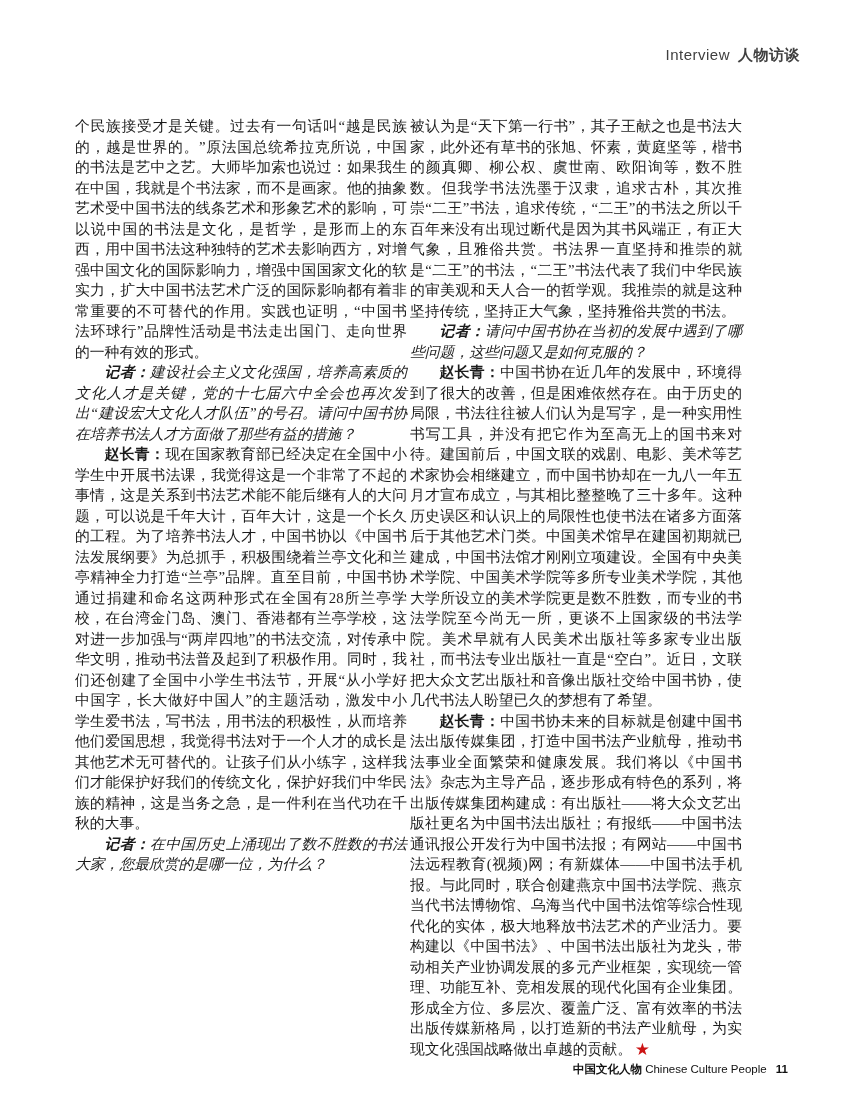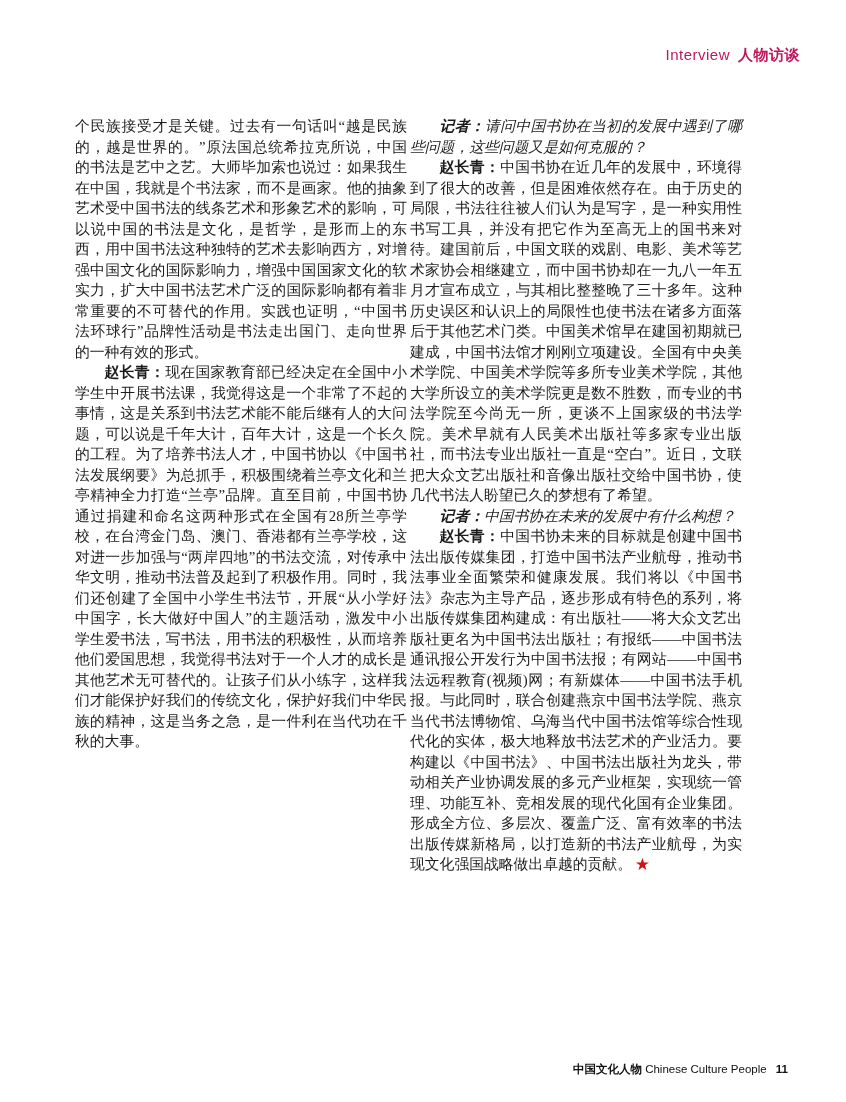--- a/index.html
+++ b/index.html
@@ -12,21 +12,21 @@
     font-family: "Liberation Serif", "DejaVu Serif", serif;
     color: #1c1c1c;
   }
   .header-tag {
     position: absolute;
     top: 46px;
     right: 46px;
     font-family: "Liberation Sans", "DejaVu Sans", sans-serif;
     font-size: 15px;
     letter-spacing: 0.5px;
-    color: #be185d;
+    color: #404040;
     white-space: nowrap;
   }
   .header-tag .zh { font-weight: bold; margin-left: 8px; }
   .columns {
     position: absolute;
     top: 116px;
     left: 75px;
     width: 682px;
     display: flex;
     gap: 3px;
@@ -62,26 +62,28 @@
 
 <div class="page">
 
   <div class="header-tag">
     <span class="en">Interview</span><span class="zh">人物访谈</span>
   </div>
 
   <div class="columns">
     <div class="col">
         <p class="para body">个民族接受才是关键。过去有一句话叫“越是民族的，越是世界的。”原法国总统希拉克所说，中国的书法是艺中之艺。大师毕加索也说过：如果我生在中国，我就是个书法家，而不是画家。他的抽象艺术受中国书法的线条艺术和形象艺术的影响，可以说中国的书法是文化，是哲学，是形而上的东西，用中国书法这种独特的艺术去影响西方，对增强中国文化的国际影响力，增强中国国家文化的软实力，扩大中国书法艺术广泛的国际影响都有着非常重要的不可替代的作用。实践也证明，“中国书法环球行”品牌性活动是书法走出国门、走向世界的一种有效的形式。</p>
+        <p class="para question"><b>记者：</b>建设社会主义文化强国，培养高素质的文化人才是关键，党的十七届六中全会也再次发出“建设宏大文化人才队伍”的号召。请问中国书协在培养书法人才方面做了那些有益的措施？</p>
         <p class="para answer"><b>赵长青：</b>现在国家教育部已经决定在全国中小学生中开展书法课，我觉得这是一个非常了不起的事情，这是关系到书法艺术能不能后继有人的大问题，可以说是千年大计，百年大计，这是一个长久的工程。为了培养书法人才，中国书协以《中国书法发展纲要》为总抓手，积极围绕着兰亭文化和兰亭精神全力打造“兰亭”品牌。直至目前，中国书协通过捐建和命名这两种形式在全国有28所兰亭学校，在台湾金门岛、澳门、香港都有兰亭学校，这对进一步加强与“两岸四地”的书法交流，对传承中华文明，推动书法普及起到了积极作用。同时，我们还创建了全国中小学生书法节，开展“从小学好中国字，长大做好中国人”的主题活动，激发中小学生爱书法，写书法，用书法的积极性，从而培养他们爱国思想，我觉得书法对于一个人才的成长是其他艺术无可替代的。让孩子们从小练字，这样我们才能保护好我们的传统文化，保护好我们中华民族的精神，这是当务之急，是一件利在当代功在千秋的大事。</p>
+        <p class="para question"><b>记者：</b>在中国历史上涌现出了数不胜数的书法大家，您最欣赏的是哪一位，为什么？</p>
       </div>
     <div class="col">
+        <p class="para body">被认为是“天下第一行书”，其子王献之也是书法大家，此外还有草书的张旭、怀素，黄庭坚等，楷书的颜真卿、柳公权、虞世南、欧阳询等，数不胜数。但我学书法洗墨于汉隶，追求古朴，其次推崇“二王”书法，追求传统，“二王”的书法之所以千百年来没有出现过断代是因为其书风端正，有正大气象，且雅俗共赏。书法界一直坚持和推崇的就是“二王”的书法，“二王”书法代表了我们中华民族的审美观和天人合一的哲学观。我推崇的就是这种坚持传统，坚持正大气象，坚持雅俗共赏的书法。</p>
         <p class="para question"><b>记者：</b>请问中国书协在当初的发展中遇到了哪些问题，这些问题又是如何克服的？</p>
         <p class="para answer"><b>赵长青：</b>中国书协在近几年的发展中，环境得到了很大的改善，但是困难依然存在。由于历史的局限，书法往往被人们认为是写字，是一种实用性书写工具，并没有把它作为至高无上的国书来对待。建国前后，中国文联的戏剧、电影、美术等艺术家协会相继建立，而中国书协却在一九八一年五月才宣布成立，与其相比整整晚了三十多年。这种历史误区和认识上的局限性也使书法在诸多方面落后于其他艺术门类。中国美术馆早在建国初期就已建成，中国书法馆才刚刚立项建设。全国有中央美术学院、中国美术学院等多所专业美术学院，其他大学所设立的美术学院更是数不胜数，而专业的书法学院至今尚无一所，更谈不上国家级的书法学院。美术早就有人民美术出版社等多家专业出版社，而书法专业出版社一直是“空白”。近日，文联把大众文艺出版社和音像出版社交给中国书协，使几代书法人盼望已久的梦想有了希望。</p>
-        <p class="para question"><b>记者：</b>中国书协在未来的发展中有什么构想？</p>
         <p class="para answer"><b>赵长青：</b>中国书协未来的目标就是创建中国书法出版传媒集团，打造中国书法产业航母，推动书法事业全面繁荣和健康发展。我们将以《中国书法》杂志为主导产品，逐步形成有特色的系列，将出版传媒集团构建成：有出版社——将大众文艺出版社更名为中国书法出版社；有报纸——中国书法通讯报公开发行为中国书法报；有网站——中国书法远程教育(视频)网；有新媒体——中国书法手机报。与此同时，联合创建燕京中国书法学院、燕京当代书法博物馆、乌海当代中国书法馆等综合性现代化的实体，极大地释放书法艺术的产业活力。要构建以《中国书法》、中国书法出版社为龙头，带动相关产业协调发展的多元产业框架，实现统一管理、功能互补、竞相发展的现代化国有企业集团。形成全方位、多层次、覆盖广泛、富有效率的书法出版传媒新格局，以打造新的书法产业航母，为实现文化强国战略做出卓越的贡献。<span class="endmark"> ★</span></p>
       </div>
   </div>
 
   <div class="footer">
     <span class="zh">中国文化人物</span>
     <span class="en">Chinese Culture People</span>
     <span class="pagenum">11</span>
   </div>
 

